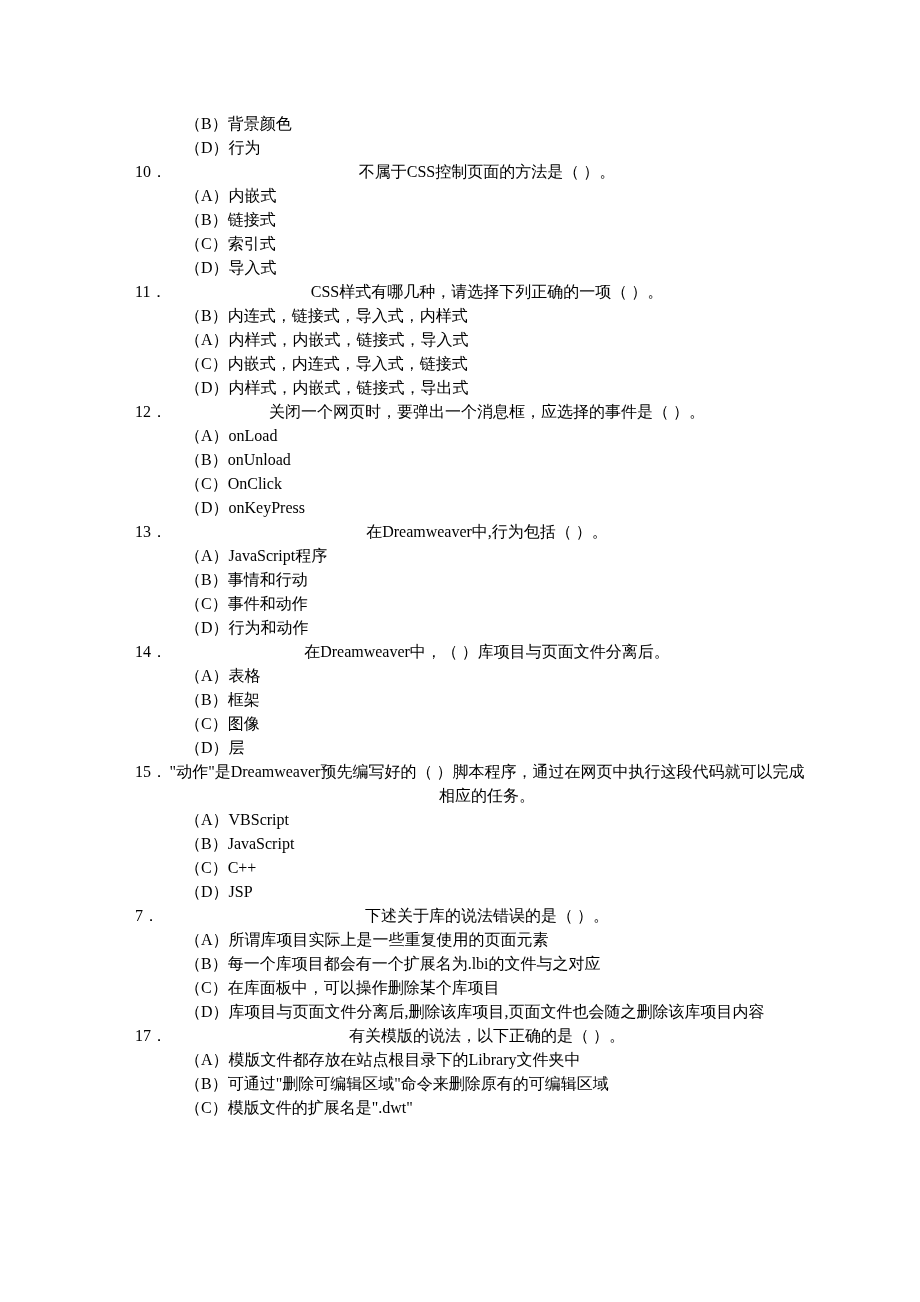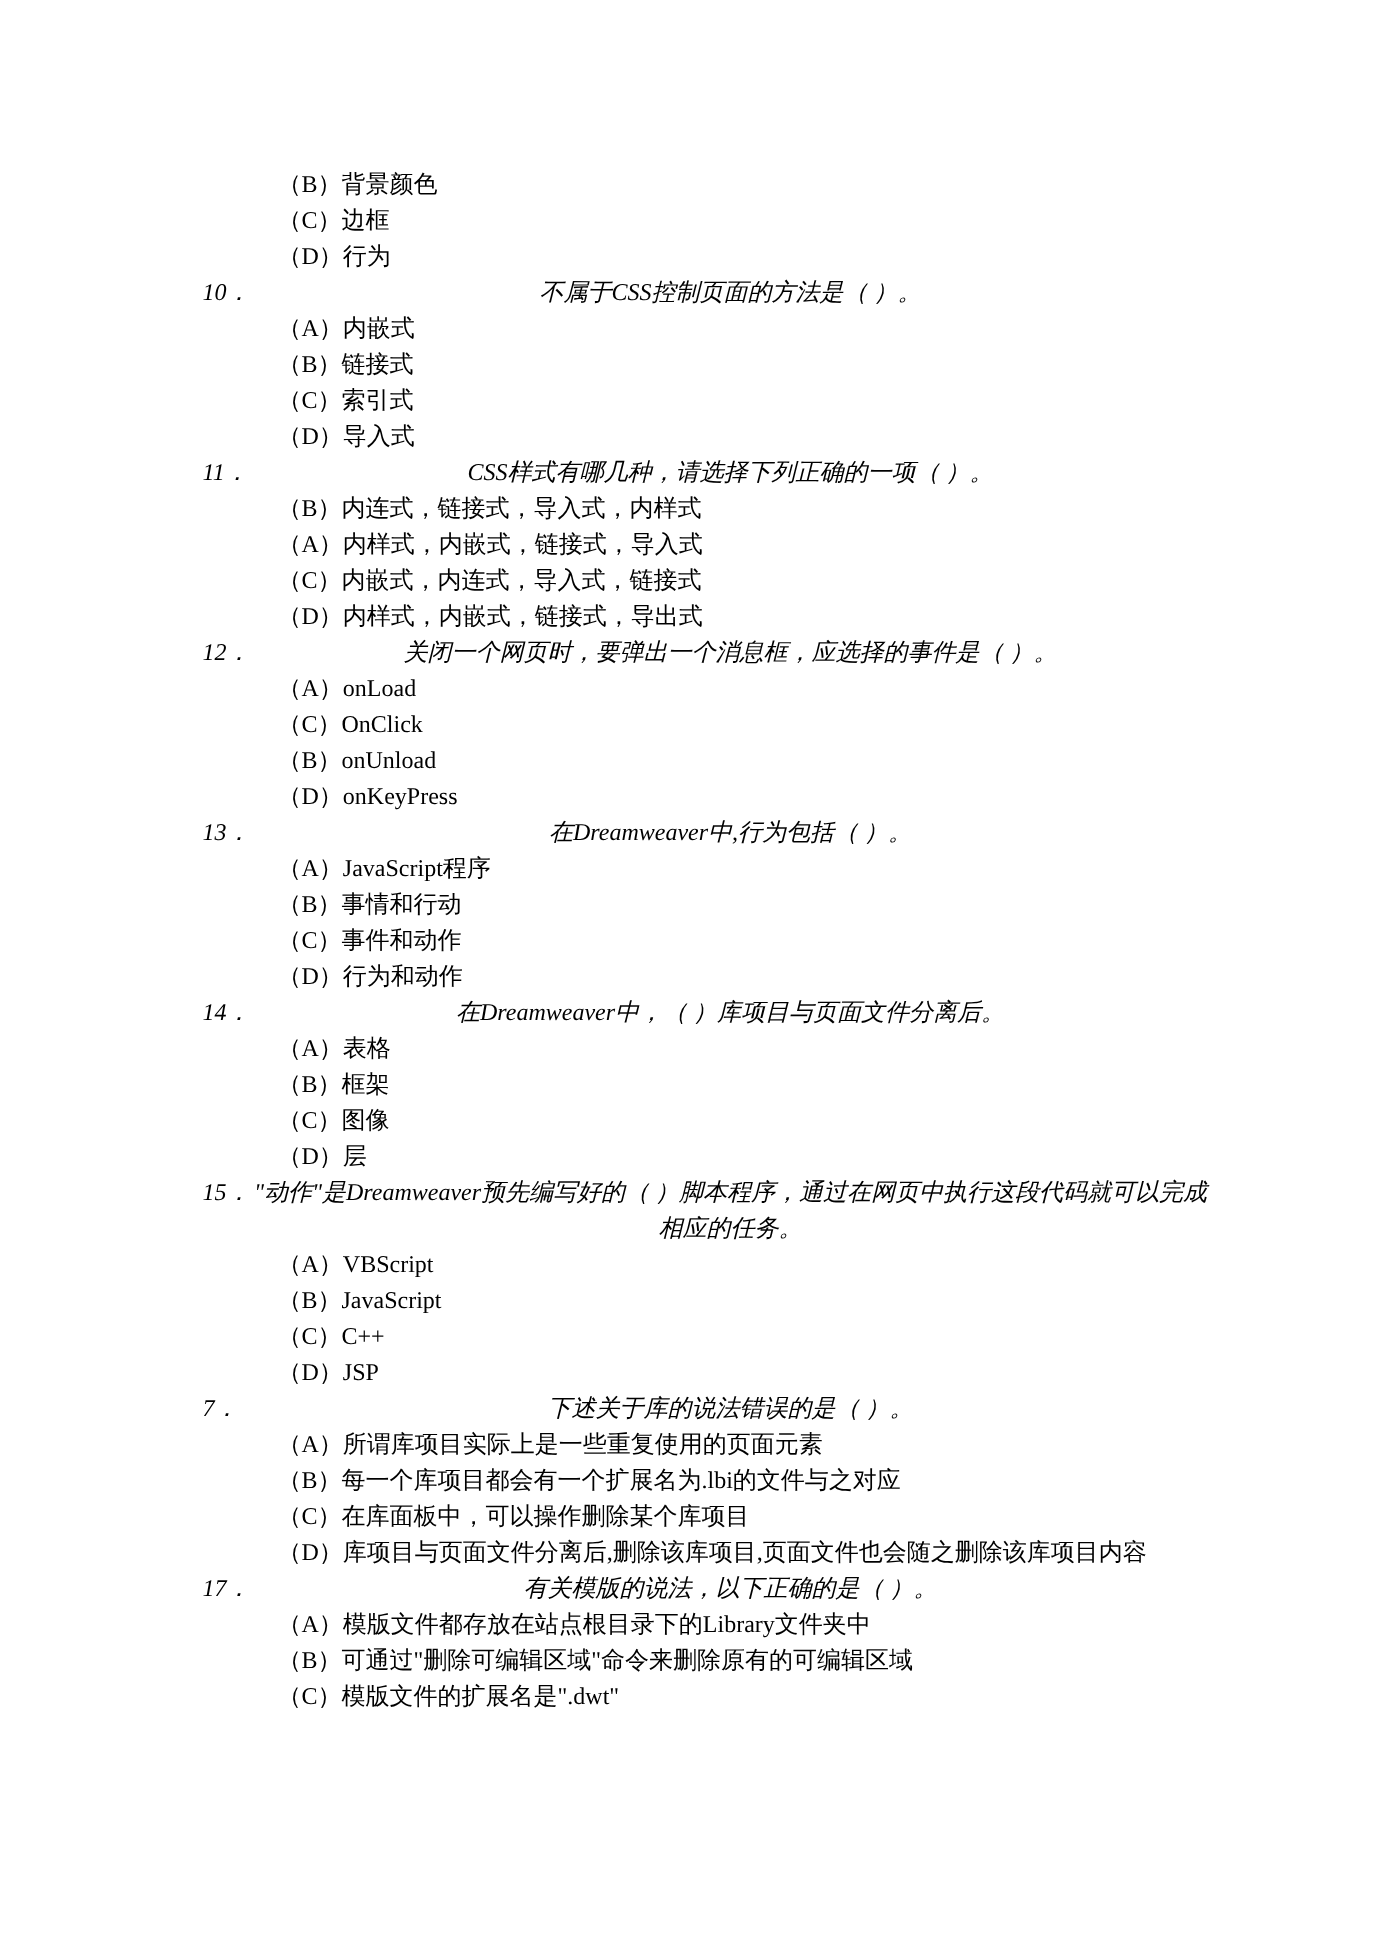--- a/index.html
+++ b/index.html
@@ -16,21 +16,20 @@
     min-height: 1302px;
     padding: 112px 115px 100px 115px;
     box-sizing: border-box;
   }
   .option-row {
     padding-left: 70px;
   }
   .question-row {
     display: flex;
     padding-left: 20px;
-    font-style: italic;
   }
   .question-num {
     min-width: 34px;
   }
   .question-text {
     flex: 1;
     text-align: center;
   }
   .opt-label {
     display: inline;
@@ -41,23 +40,20 @@
   }
 </style>
 </head>
 <body>
 
 <div class="page">
 
   <div>
     <div class="option-row">
       <span class="opt-label">（B）</span><span class="opt-text">背景颜色</span>
-    </div>
-    <div class="option-row">
-      <span class="opt-label">（C）</span><span class="opt-text">边框</span>
     </div>
     <div class="option-row">
       <span class="opt-label">（D）</span><span class="opt-text">行为</span>
     </div>
   </div>
 
   <div class="question-row">
     <span class="question-num">10．</span>
     <span class="question-text">不属于CSS控制页面的方法是（  ）。</span>
   </div>
@@ -73,22 +69,22 @@
   <div class="option-row"><span class="opt-label">（B）</span><span class="opt-text">内连式，链接式，导入式，内样式</span></div>
   <div class="option-row"><span class="opt-label">（A）</span><span class="opt-text">内样式，内嵌式，链接式，导入式</span></div>
   <div class="option-row"><span class="opt-label">（C）</span><span class="opt-text">内嵌式，内连式，导入式，链接式</span></div>
   <div class="option-row"><span class="opt-label">（D）</span><span class="opt-text">内样式，内嵌式，链接式，导出式</span></div>
 
   <div class="question-row">
     <span class="question-num">12．</span>
     <span class="question-text">关闭一个网页时，要弹出一个消息框，应选择的事件是（  ）。</span>
   </div>
   <div class="option-row"><span class="opt-label">（A）</span><span class="opt-text">onLoad</span></div>
+  <div class="option-row"><span class="opt-label">（B）</span><span class="opt-text">onUnload</span></div>
   <div class="option-row"><span class="opt-label">（C）</span><span class="opt-text">OnClick</span></div>
-  <div class="option-row"><span class="opt-label">（B）</span><span class="opt-text">onUnload</span></div>
   <div class="option-row"><span class="opt-label">（D）</span><span class="opt-text">onKeyPress</span></div>
 
   <div class="question-row">
     <span class="question-num">13．</span>
     <span class="question-text">在Dreamweaver中,行为包括（  ）。</span>
   </div>
   <div class="option-row"><span class="opt-label">（A）</span><span class="opt-text">JavaScript程序</span></div>
   <div class="option-row"><span class="opt-label">（B）</span><span class="opt-text">事情和行动</span></div>
   <div class="option-row"><span class="opt-label">（C）</span><span class="opt-text">事件和动作</span></div>
   <div class="option-row"><span class="opt-label">（D）</span><span class="opt-text">行为和动作</span></div>

